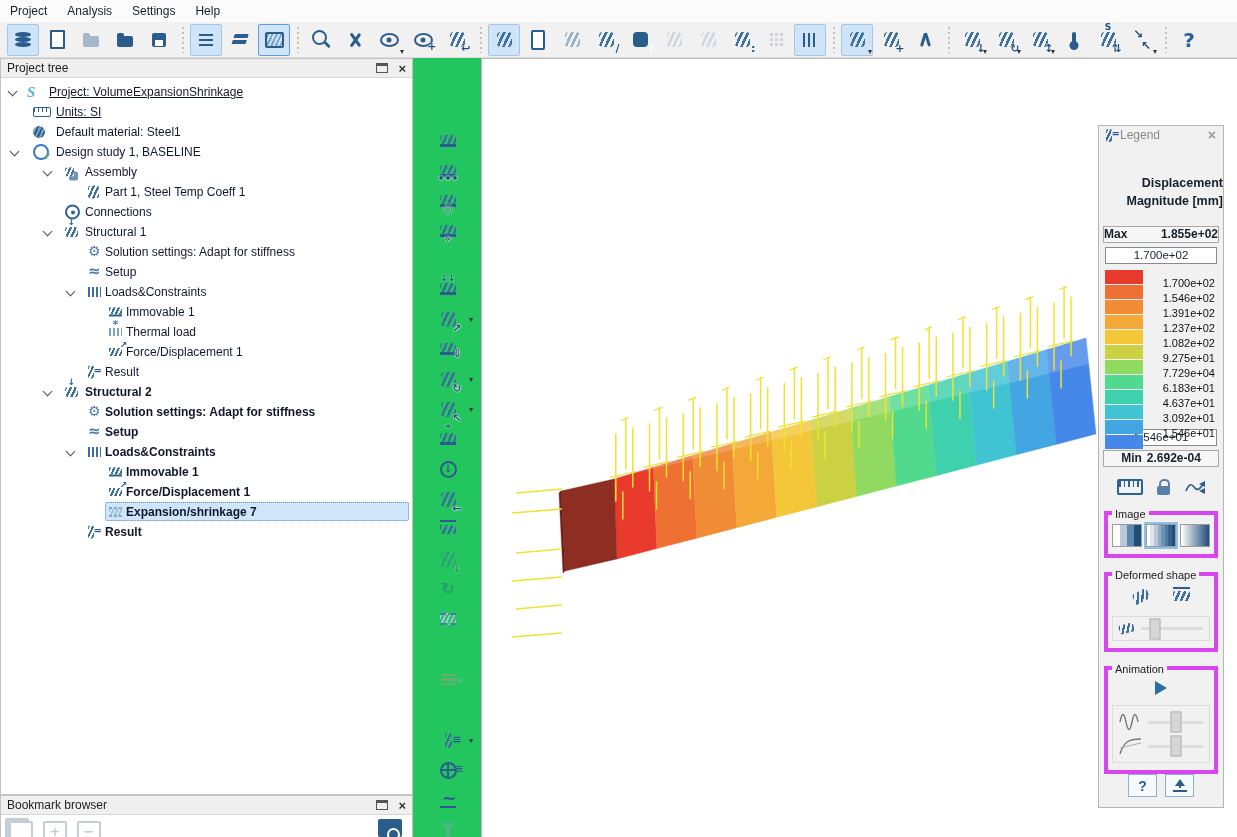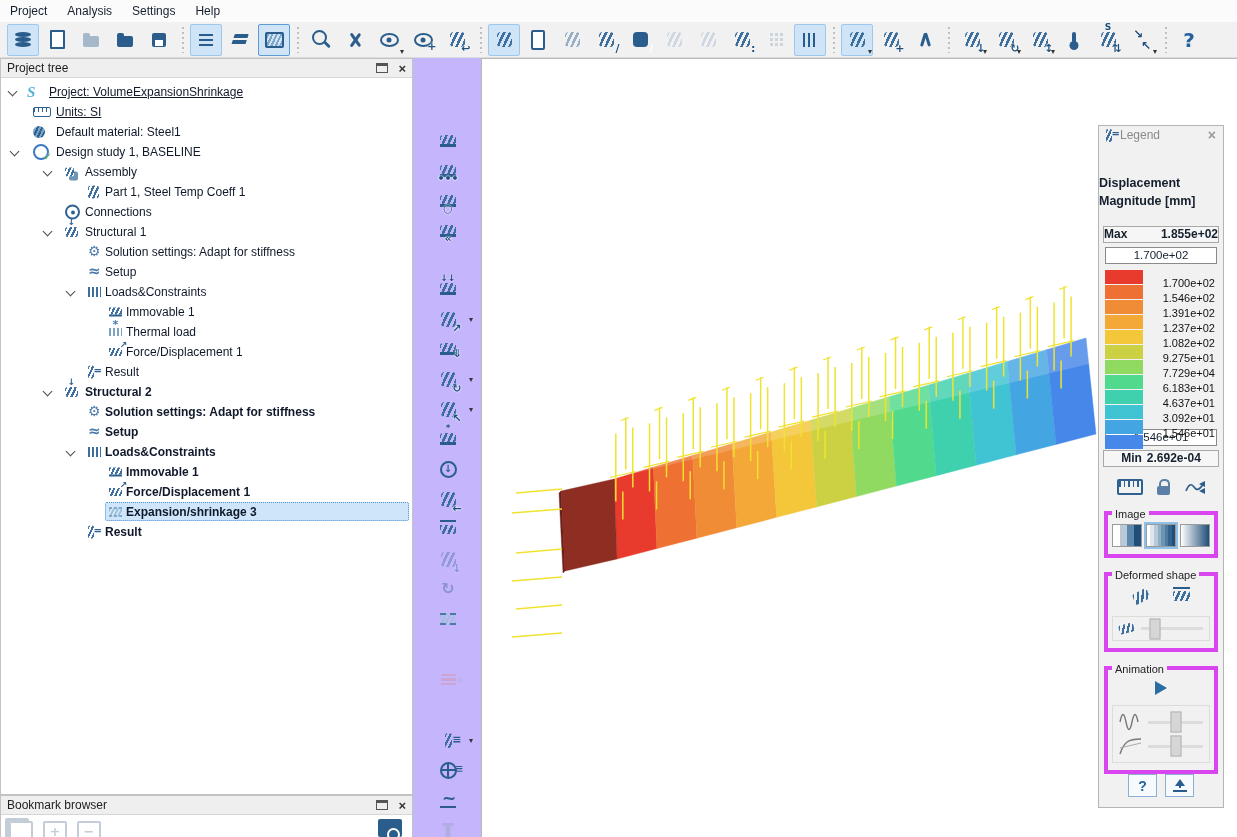--- a/index.html
+++ b/index.html
@@ -1,17 +1,17 @@
 <!DOCTYPE html>
 <html><head>
 <meta charset="utf-8">
 <style>
   html,body{margin:0;padding:0;width:1237px;height:837px;overflow:hidden;
     font-family:"Liberation Sans","DejaVu Sans",sans-serif;font-size:12px;color:#15202e;}
-  #app{position:relative;width:1237px;height:837px;background:#c4b5fd;overflow:hidden;}
+  #app{position:relative;width:1237px;height:837px;background:#22c55e;overflow:hidden;}
 
   
   #menubar{position:absolute;left:0;top:0;width:100%;height:22px;background:#fbfbfb;
     display:flex;align-items:center;}
   .mitem{padding:2px 10px;cursor:default;}
 
   
   #toolbar{position:absolute;left:0;top:22px;width:100%;height:36px;background:#f1f1f1;
     border-bottom:1px solid #dcdcdc;display:flex;align-items:center;padding-left:6px;box-sizing:border-box;}
   .tsep{width:5px;height:26px;margin:0 4px;
@@ -187,21 +187,21 @@
   #viewport{position:absolute;left:481px;top:58px;width:756px;height:779px;background:#fff;
     border-left:1px solid #b9b9b9;border-top:1px solid #b9b9b9;}
 
   
   #legend{position:absolute;left:1098px;top:125px;width:126px;height:683px;background:#f1f1f1;
     border:1px solid #b5b5b5;box-sizing:border-box;display:flex;flex-direction:column;z-index:6;}
   .lg-title{height:22px;display:flex;align-items:center;padding:0 7px;}
   .lg-title .t-result{position:relative;display:inline-block;margin-right:8px;}
   .lg-title .name{color:#8a8a8a;flex:1;}
   .lg-close{color:#9a9a9a;font-size:14px;font-weight:700;line-height:1;}
-  .lg-head{text-align:left;font-weight:700;font-size:12.5px;margin-top:29px;line-height:1.45;}
+  .lg-head{text-align:right;font-weight:700;font-size:12.5px;margin-top:29px;line-height:1.45;}
   .lg-max{margin:16px 4px 0;border:1px solid #a8a8a8;background:#f6f6f6;height:17px;
     display:flex;align-items:center;justify-content:space-between;font-weight:700;gap:5px;}
   .lg-input{margin:4px 6px 0;border:1px solid #8a8a8a;background:#fff;height:18px;
     display:flex;align-items:center;justify-content:center;font-size:11.5px;}
   #lg-scale{position:relative;margin:6px 6px 0;height:181px;}
   .sw{position:absolute;left:0;width:38px;height:14px;}
   .sv{position:absolute;right:2px;font-size:11px;color:#111;}
   .lg-min{margin:4px 4px 0;border:1px solid #a8a8a8;background:#f6f6f6;height:17px;
     display:flex;align-items:center;justify-content:center;font-weight:700;gap:5px;}
   .lg-icons{display:flex;justify-content:center;align-items:center;gap:14px;margin-top:10px;height:24px;}
@@ -468,21 +468,21 @@
           <span class="ti t-imm" style="left: 108px;"></span>
           <span class="lbl" style="left: 125px;">Immovable 1</span>
         </div>
         <div class="trow bold">
           <span class="ti t-fd" style="left: 108px;"></span>
           <span class="lbl" style="left: 125px;">Force/Displacement 1</span>
         </div>
         <div class="trow bold sel">
           <span class="hl" style="left: 104px;"></span>
           <span class="ti t-exp" style="left: 108px;"></span>
-          <span class="lbl" style="left: 125px;">Expansion/shrinkage 3</span>
+          <span class="lbl" style="left: 125px;">Expansion/shrinkage 7</span>
         </div>
         <div class="trow bold">
           <span class="ti t-result" style="left: 87px;"></span>
           <span class="lbl" style="left: 104px;">Result</span>
         </div>
       </div>
   </div>
 
   <div class="panel" id="bookmark-panel">
     <div class="ptitle">

